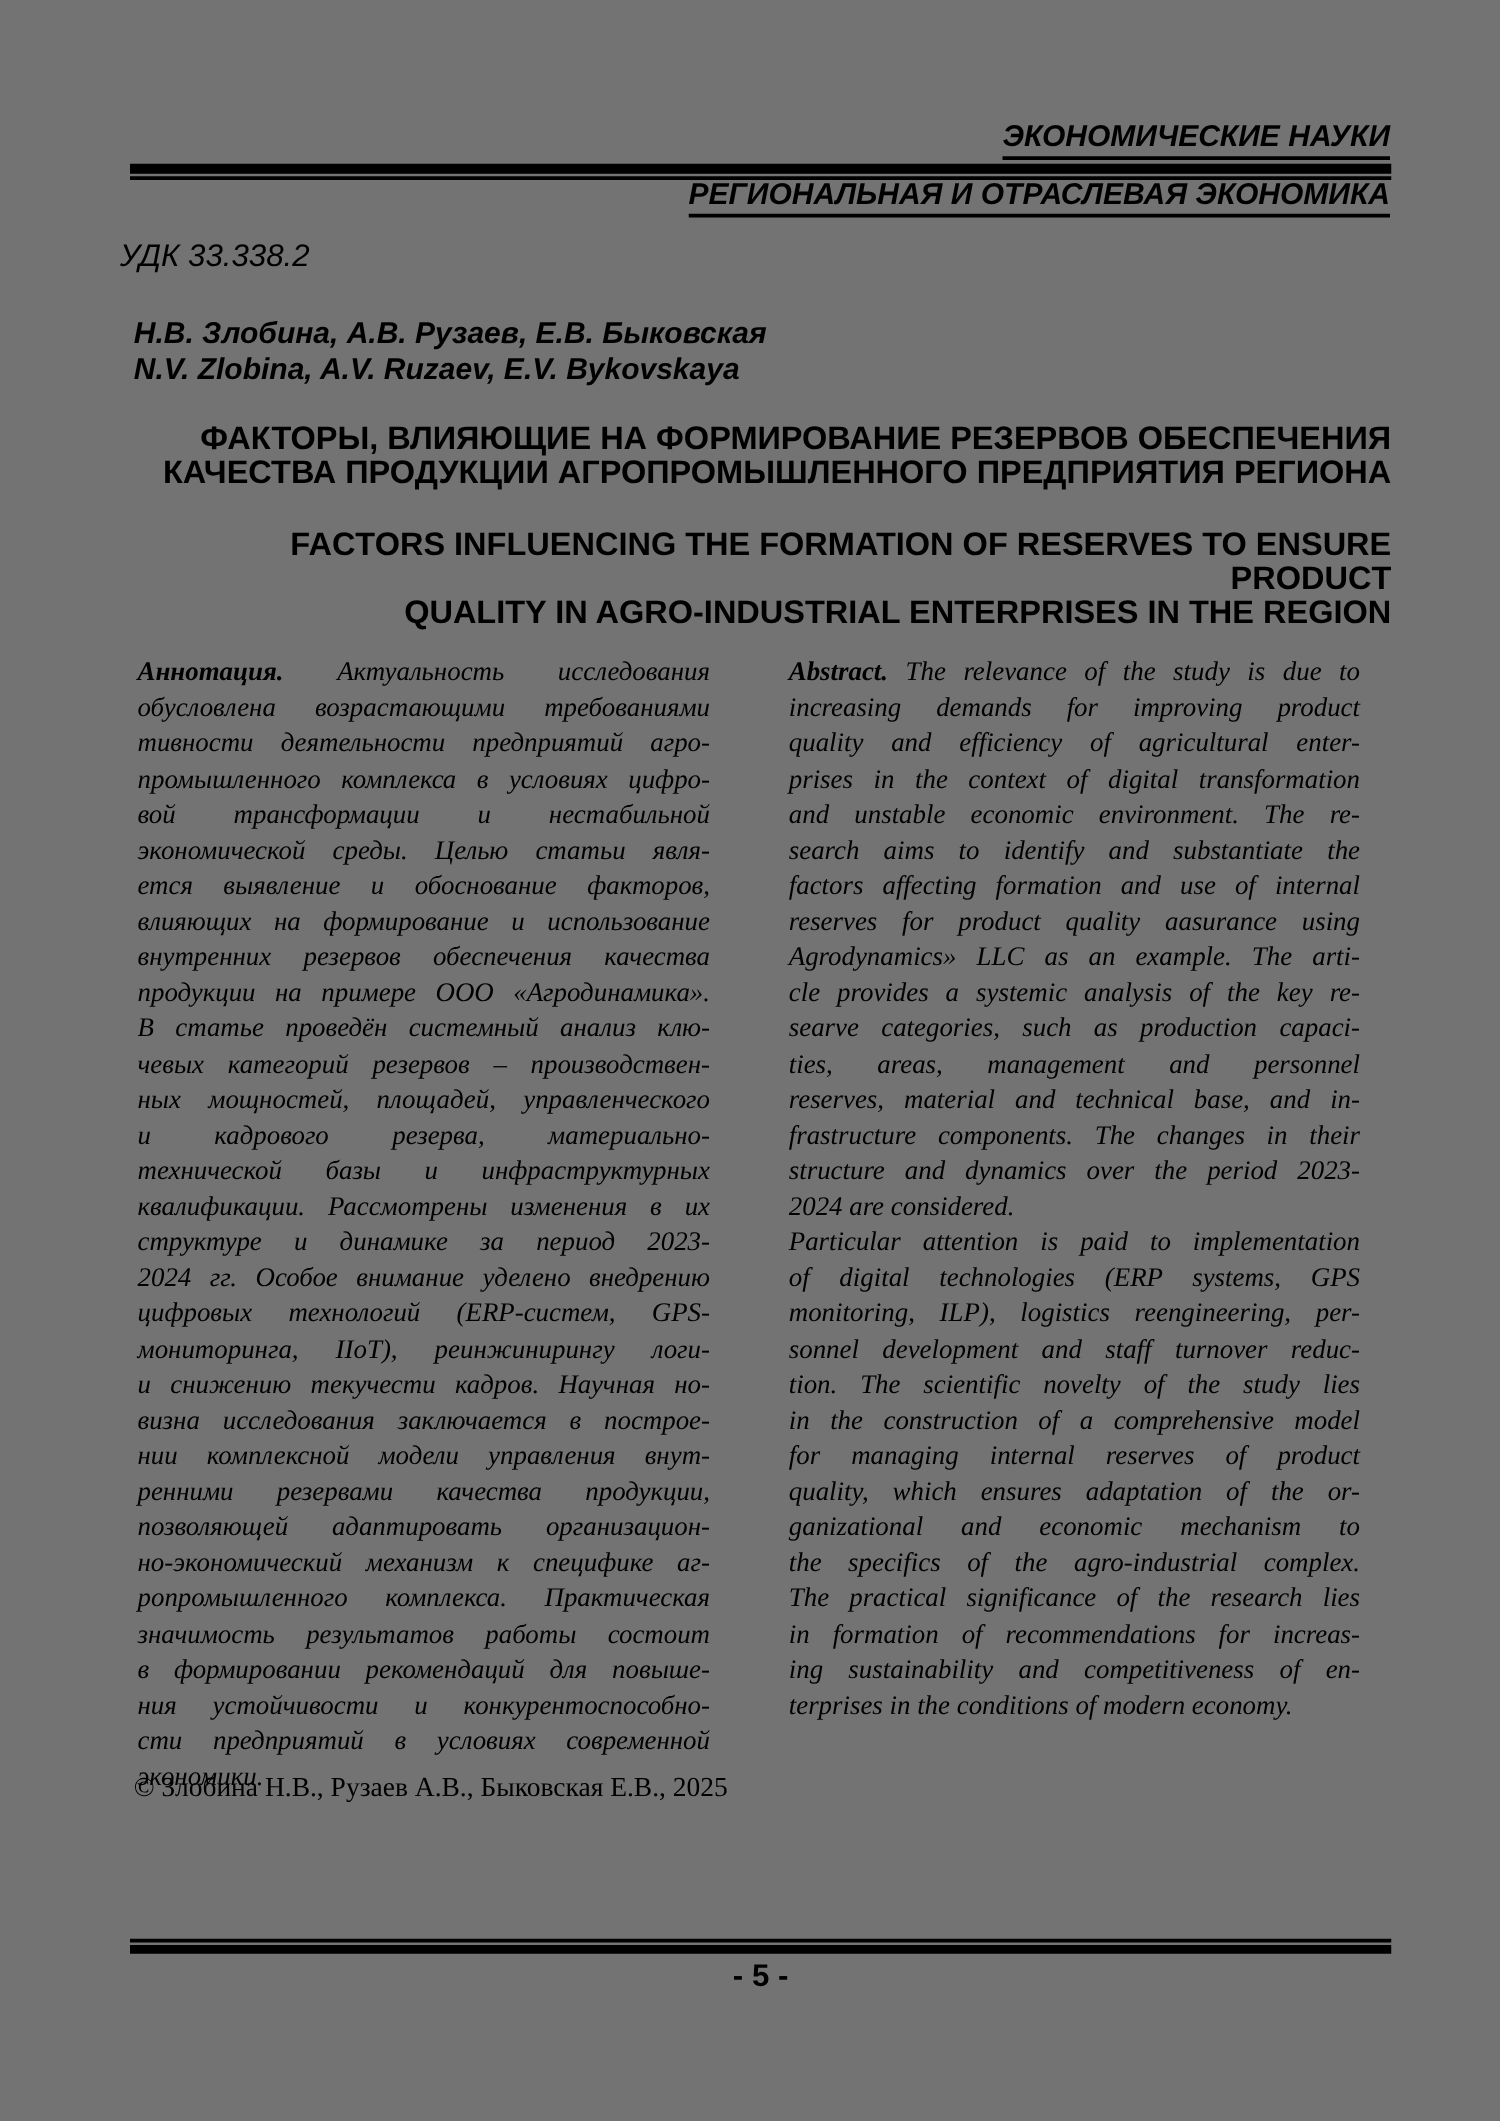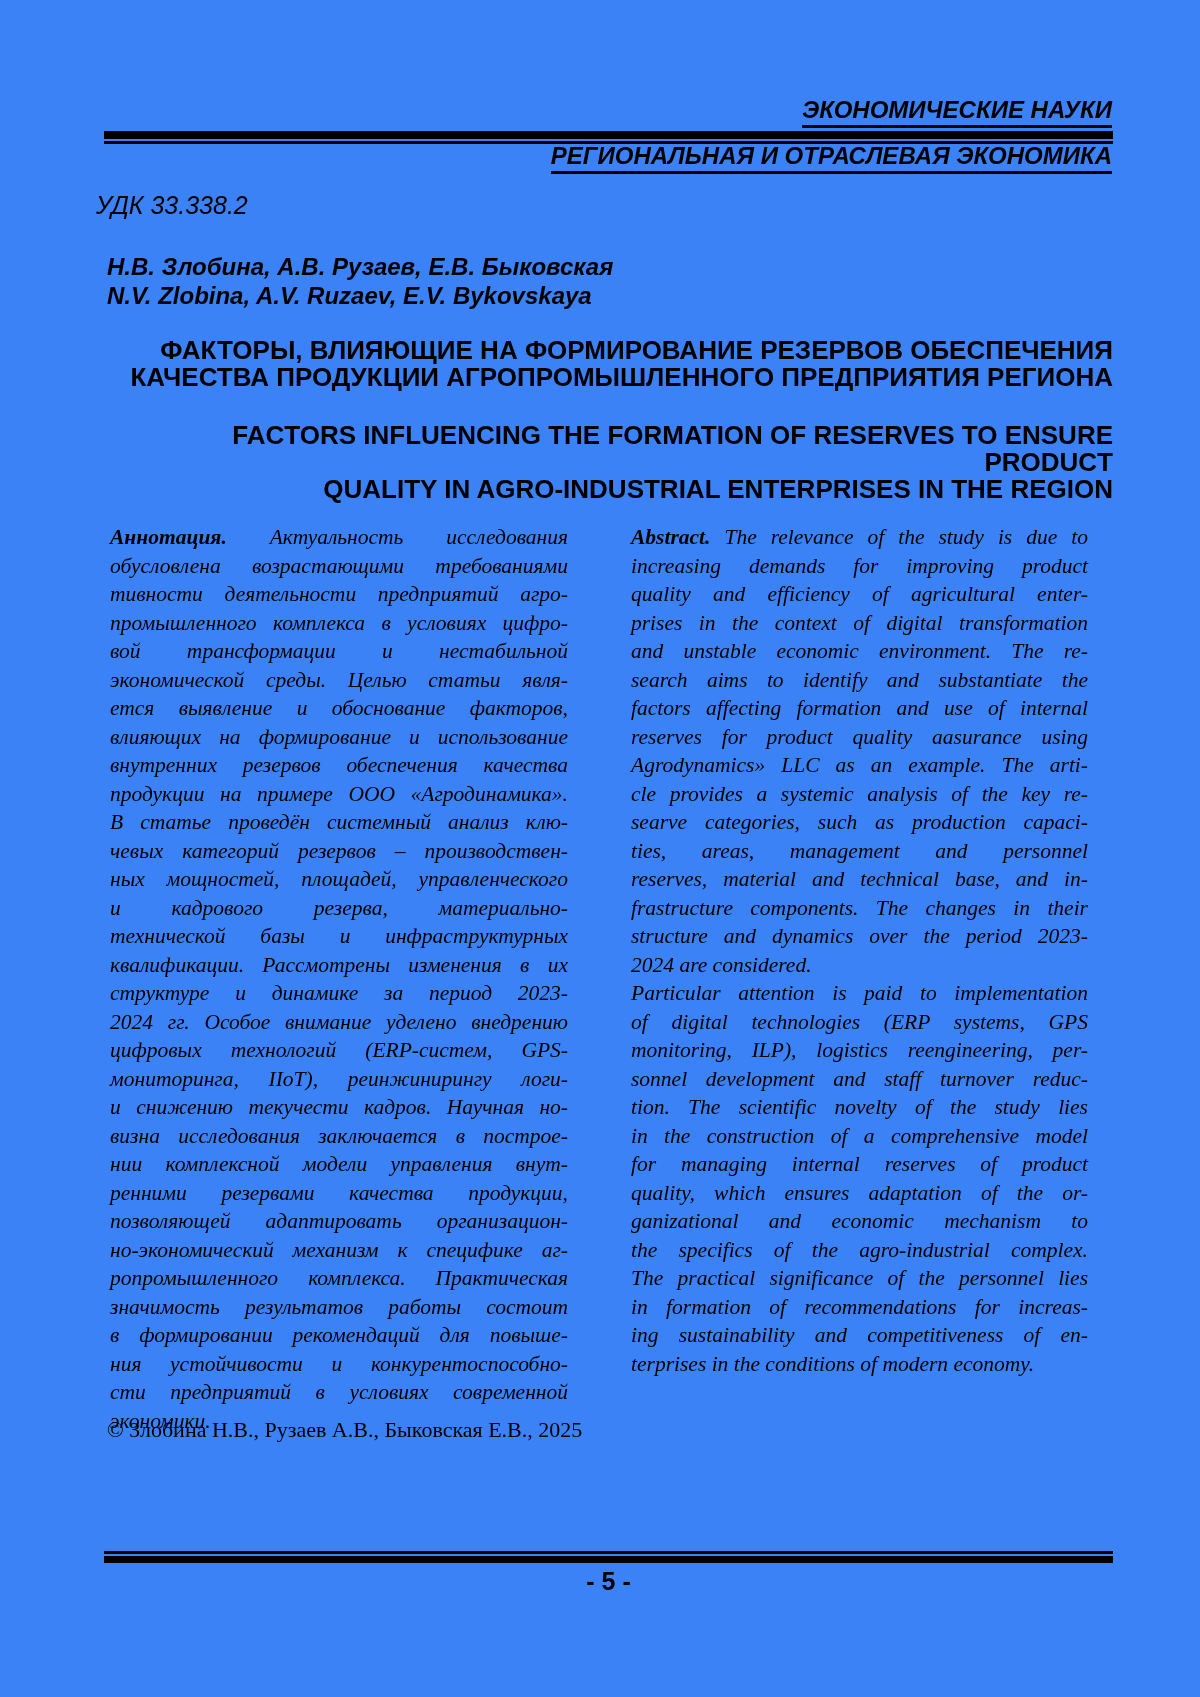--- a/index.html
+++ b/index.html
@@ -1,20 +1,20 @@
 <!DOCTYPE html>
 <html><head>
 <meta charset="utf-8">
 <style>
   html, body { margin: 0; padding: 0; background: #ffffff; }
   .page {
     position: relative;
     width: 1200px;
     height: 1697px;
-    background: #3b82f6;
+    background: #737373;
     color: #000000;
     font-family: "Liberation Sans", sans-serif;
     overflow: hidden;
   }
   
   .running-head {
     position: absolute;
     right: 88px;
     font-style: italic;
     font-weight: bold;
@@ -172,21 +172,21 @@
         <div class="jline">Particular attention is paid to implementation</div>
         <div class="jline">of digital technologies (ERP systems, GPS</div>
         <div class="jline">monitoring, ILP), logistics reengineering, per-</div>
         <div class="jline">sonnel development and staff turnover reduc-</div>
         <div class="jline">tion. The scientific novelty of the study lies</div>
         <div class="jline">in the construction of a comprehensive model</div>
         <div class="jline">for managing internal reserves of product</div>
         <div class="jline">quality, which ensures adaptation of the or-</div>
         <div class="jline">ganizational and economic mechanism to</div>
         <div class="jline">the specifics of the agro-industrial complex.</div>
-        <div class="jline">The practical significance of the personnel lies</div>
+        <div class="jline">The practical significance of the research lies</div>
         <div class="jline">in formation of recommendations for increas-</div>
         <div class="jline">ing sustainability and competitiveness of en-</div>
         <div class="jline">terprises in the conditions of modern economy.</div>
       </div>
   </div>
 
   <div id="copyright">© Злобина Н.В., Рузаев А.В., Быковская Е.В., 2025</div>
 
   <div class="rule" id="rule-bottom">
     <div class="thin"></div>

